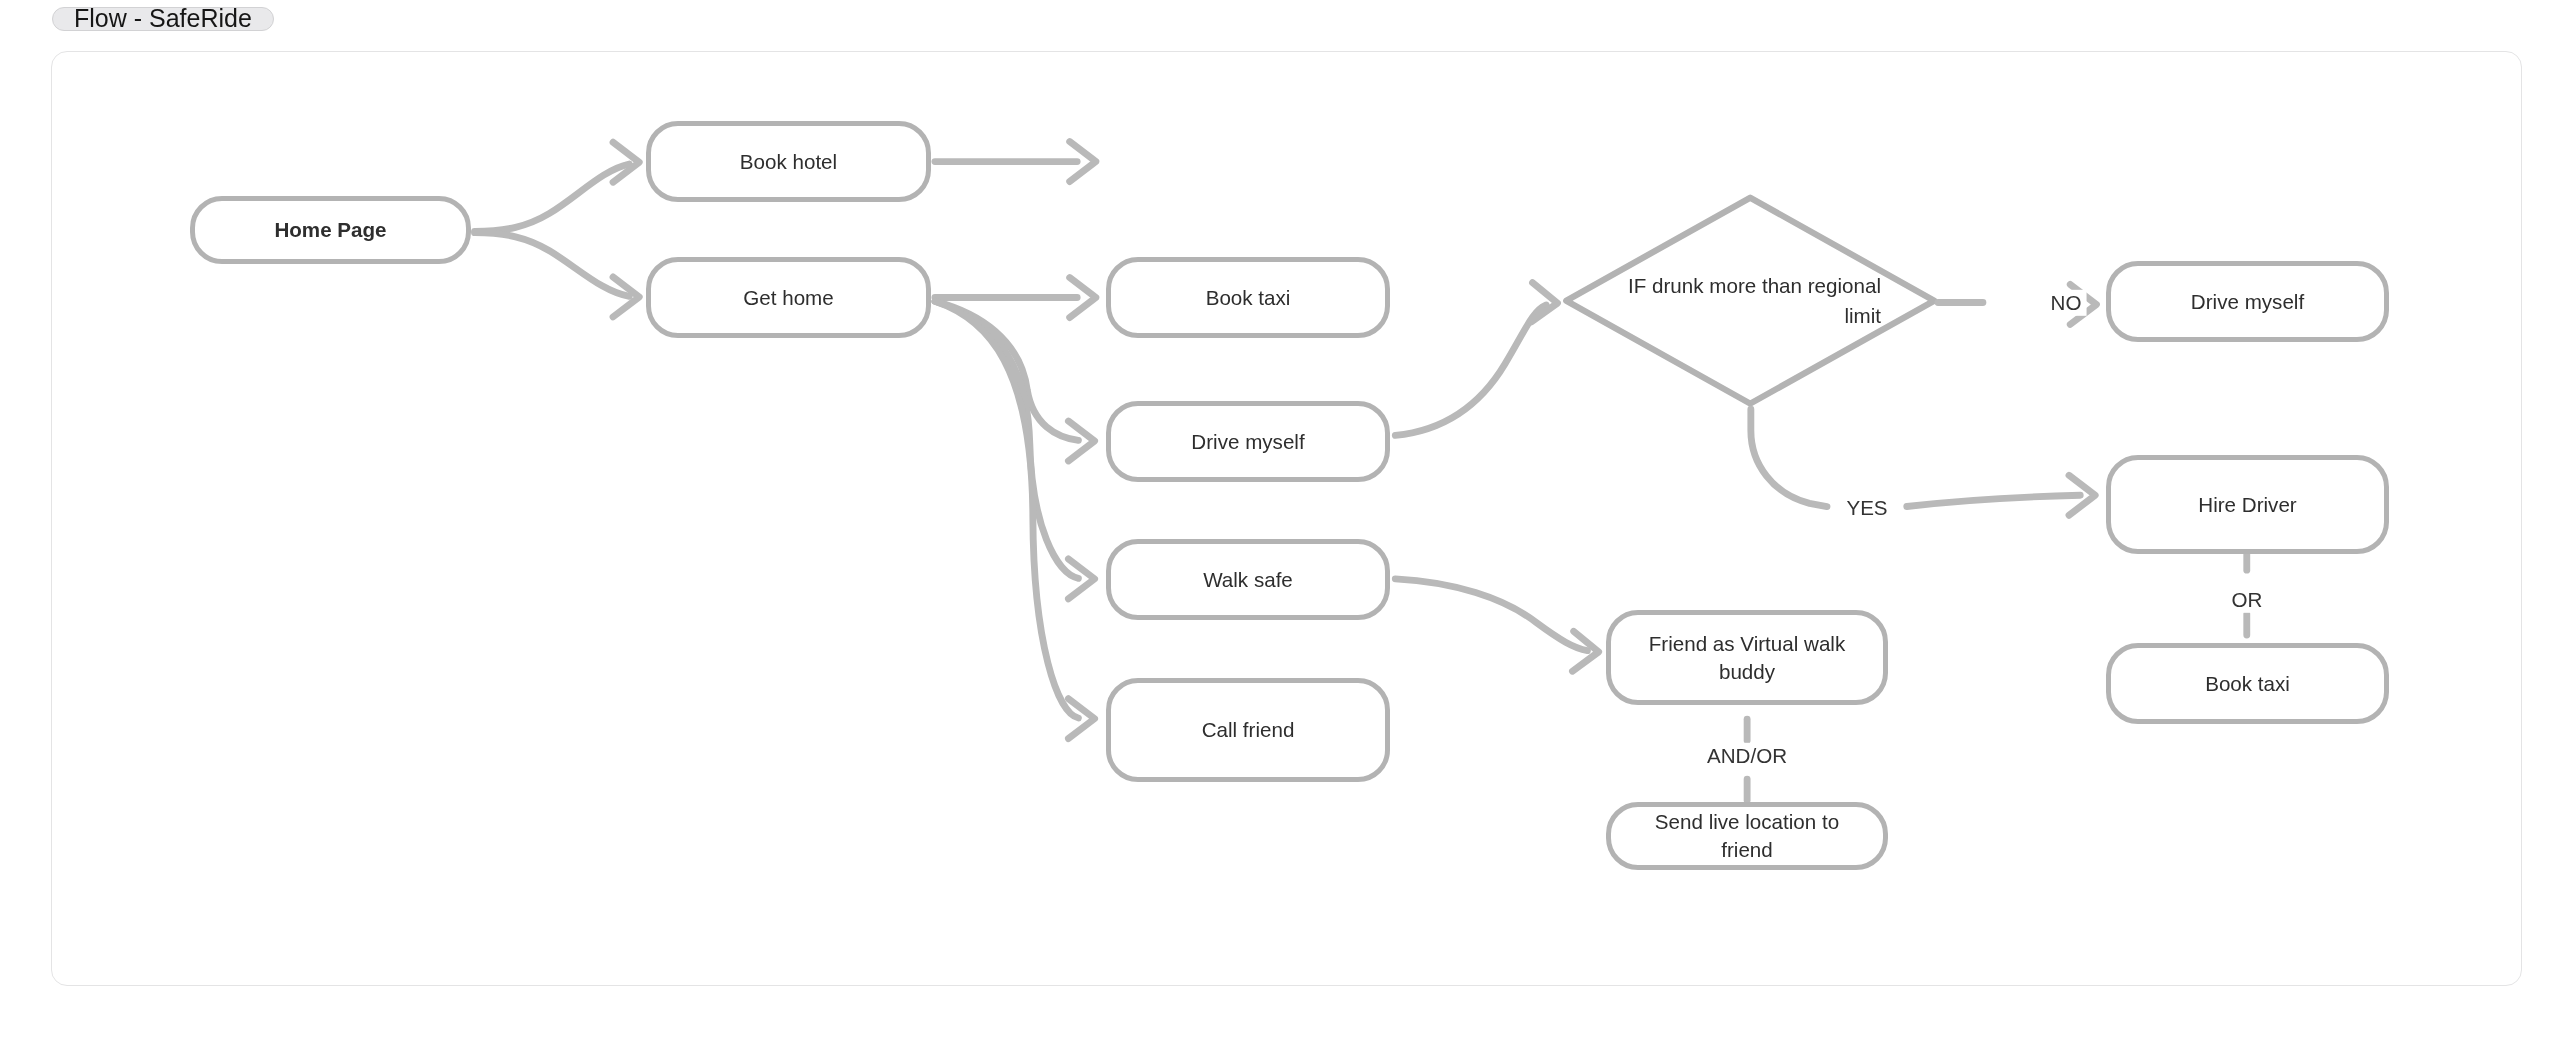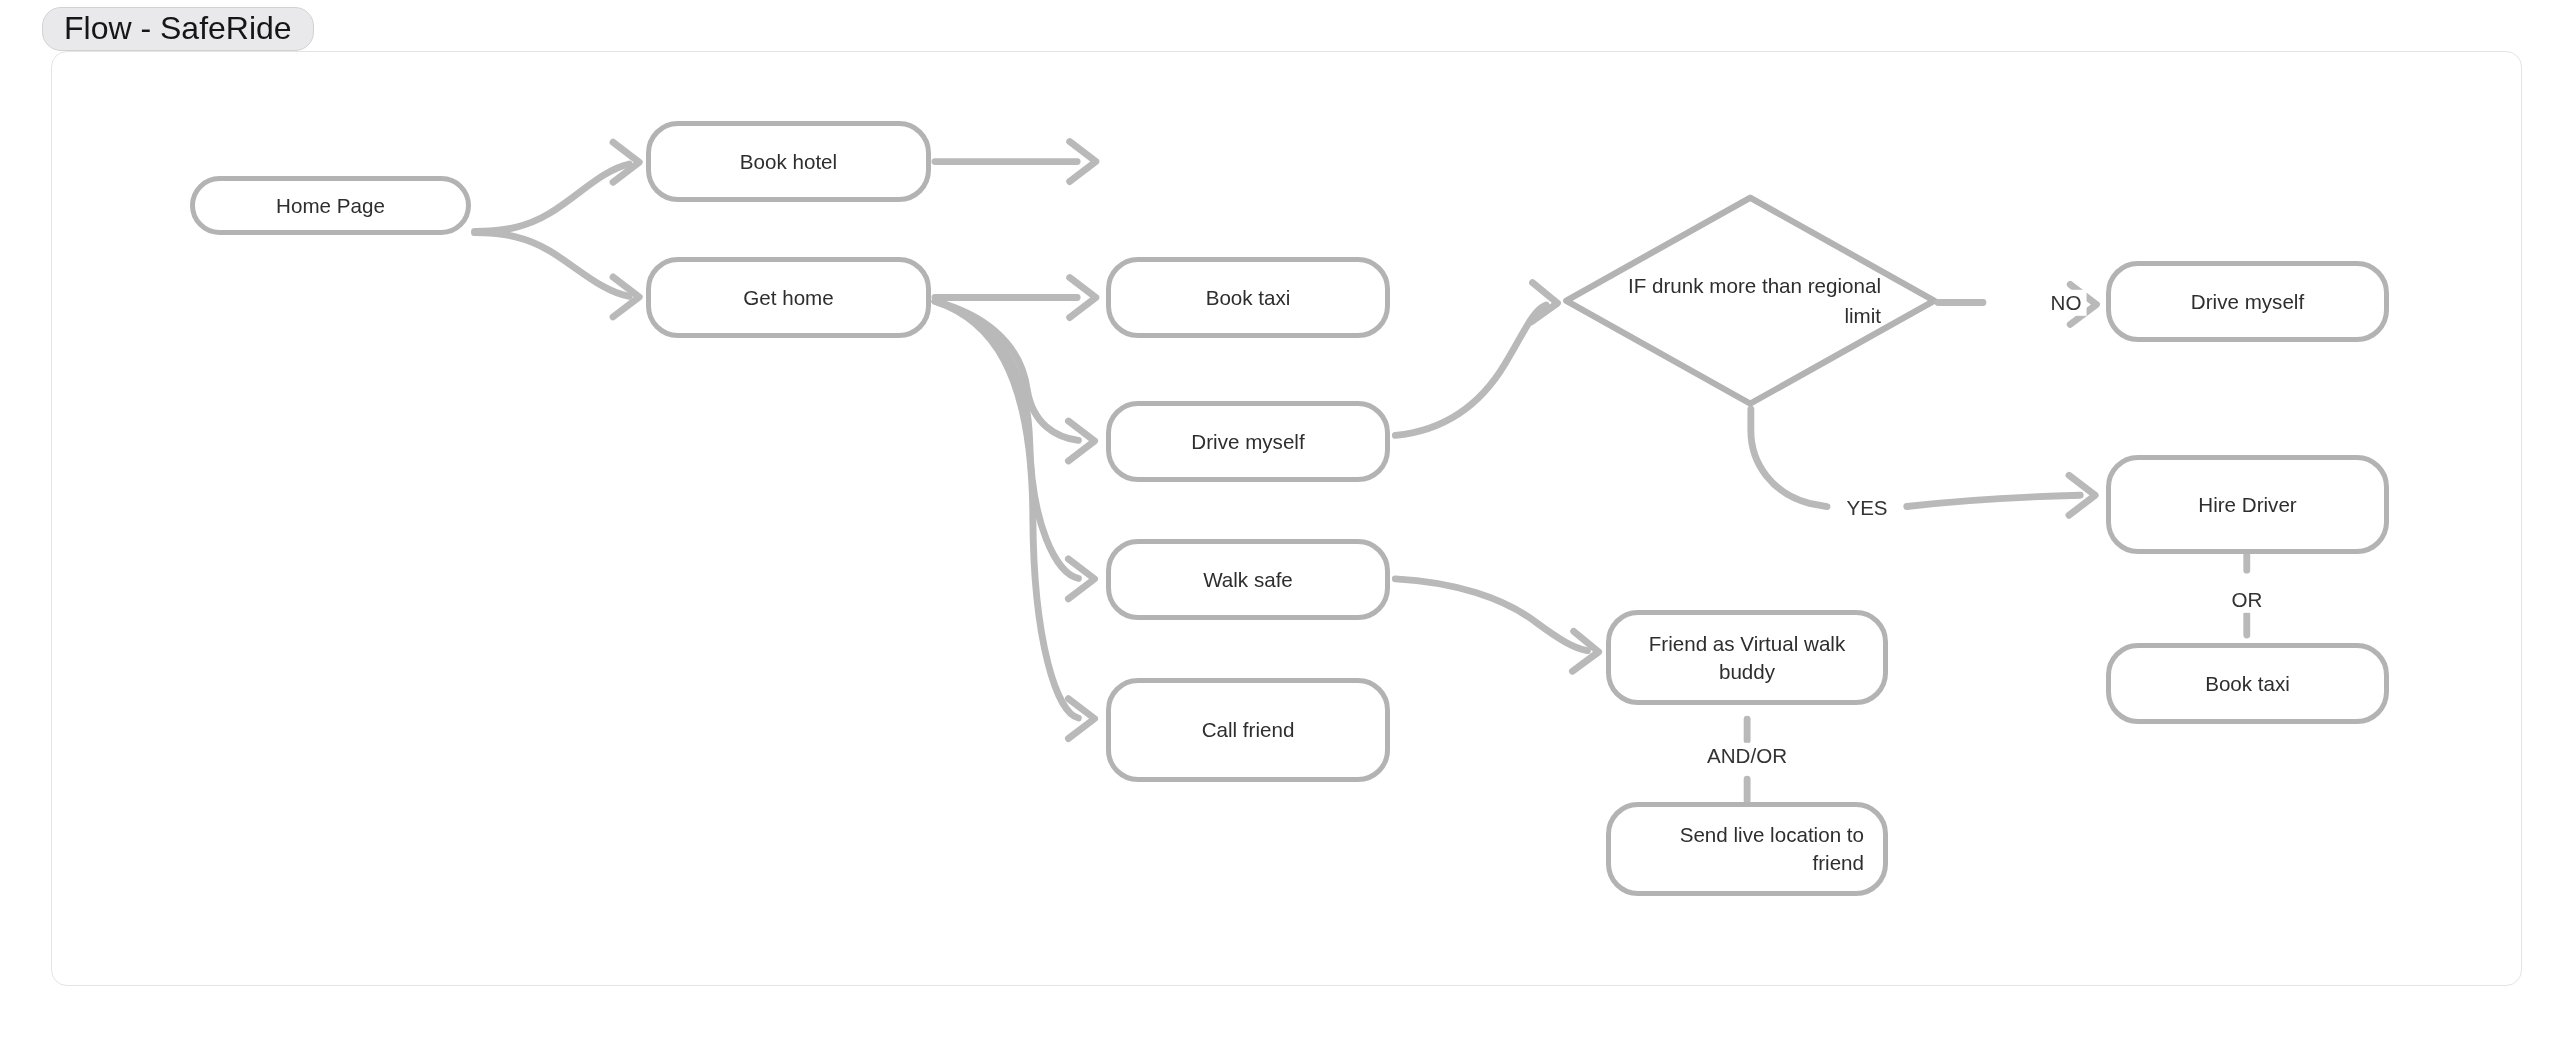--- a/index.html
+++ b/index.html
@@ -5,27 +5,27 @@
   html,body{margin:0;padding:0;background:#ffffff;}
   #stage{
     position:relative;
     width:2576px;height:1038px;
     background:#ffffff;
     font-family:"Liberation Sans","DejaVu Sans",sans-serif;
     overflow:hidden;
   }
   
   .title-pill{
-    position:absolute;left:42px;top:6.9px;height:44px;
+    position:absolute;left:52px;top:6.9px;height:24px;
     display:flex;align-items:center;
     padding:0 21px;
     background:#e9e9eb;
     border:1.2px solid #d2d2d4;
     border-radius:19px;
-    font-size:32px;font-weight:500;color:#161616;
+    font-size:25px;font-weight:500;color:#161616;
     box-sizing:border-box;
     white-space:nowrap;
   }
   
   .canvas-frame{
     position:absolute;left:51px;top:51px;width:2471px;height:935px;
     background:#ffffff;
     border:1.9px solid #e4e4e5;
     border-radius:16px;
     box-sizing:border-box;
@@ -110,21 +110,21 @@
     <path class="edge" d="M 2236 928 C 2330 933 2410 958 2462 998 C 2500 1026 2522 1039 2544 1043"></path>
     <path class="edge" d="M 2522 1012 L 2562 1045 L 2520 1076"></path>
 
     <path class="edge" d="M 3601 880 L 3601 914"></path>
     <path class="edge" d="M 3601 984 L 3601 1018"></path>
 
     <path class="edge" d="M 2800 1153 L 2800 1187"></path>
     <path class="edge" d="M 2800 1249 L 2800 1283"></path>
   </svg>
 
-  <div class="node" style="left:190px;top:176px;width:281px;height:59px;">Home Page</div>
+  <div class="node" style="left:190px;top:196px;width:281px;height:68px;font-weight:bold;">Home Page</div>
 
   <div class="node" style="left:646px;top:121px;width:285px;height:81px;">Book hotel</div>
 
   <div class="node" style="left:646px;top:257px;width:285px;height:81px;">Get home</div>
 
 
   <div class="node" style="left:1106px;top:257px;width:284px;height:81px;">Book taxi</div>
 
   <div class="node" style="left:1106px;top:401px;width:284px;height:81px;">Drive myself</div>
 
@@ -135,21 +135,21 @@
   <div class="diamond-label" style="left:1750px;top:301px;">IF drunk more than regional limit</div>
 
   <div class="node" style="left:2106px;top:261px;width:283px;height:81px;">Drive myself</div>
 
   <div class="node" style="left:2106px;top:455px;width:283px;height:99px;">Hire Driver</div>
 
   <div class="node" style="left:2106px;top:643px;width:283px;height:81px;">Book taxi</div>
 
   <div class="node" style="left:1606px;top:610px;width:282px;height:95px;">Friend as Virtual walk buddy</div>
 
-  <div class="node" style="left:1606px;top:802px;width:282px;height:94px;text-align:right;">Send live location to friend</div>
+  <div class="node" style="left:1606px;top:802px;width:282px;height:68px;">Send live location to friend</div>
 
   <div class="edge-label" style="left:2018px;top:303px;margin-left:48px;">NO</div>
 
   <div class="edge-label" style="left:1867px;top:508px;">YES</div>
 
   <div class="edge-label" style="left:2247px;top:592px;margin-top:8px;">OR</div>
 
   <div class="edge-label" style="left:1747px;top:756px;">AND/OR</div>
 
 </div>

